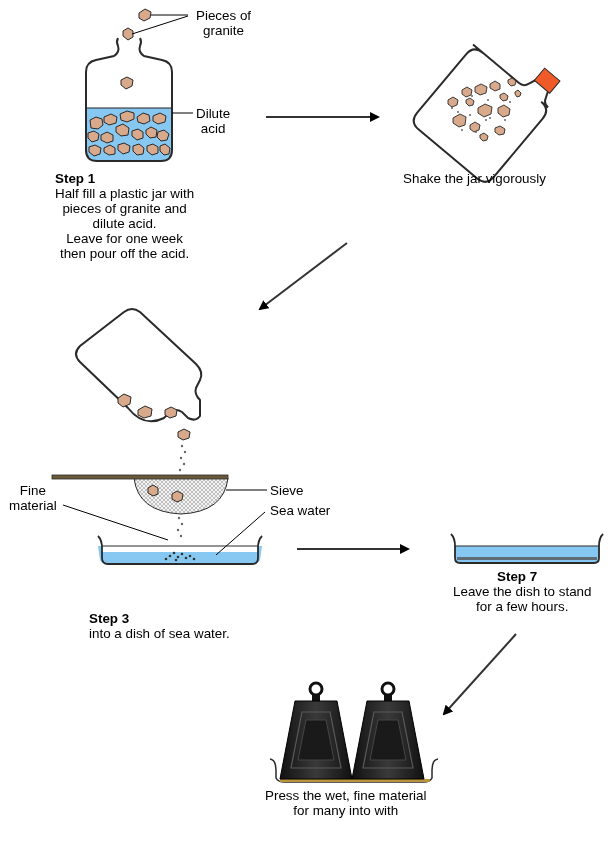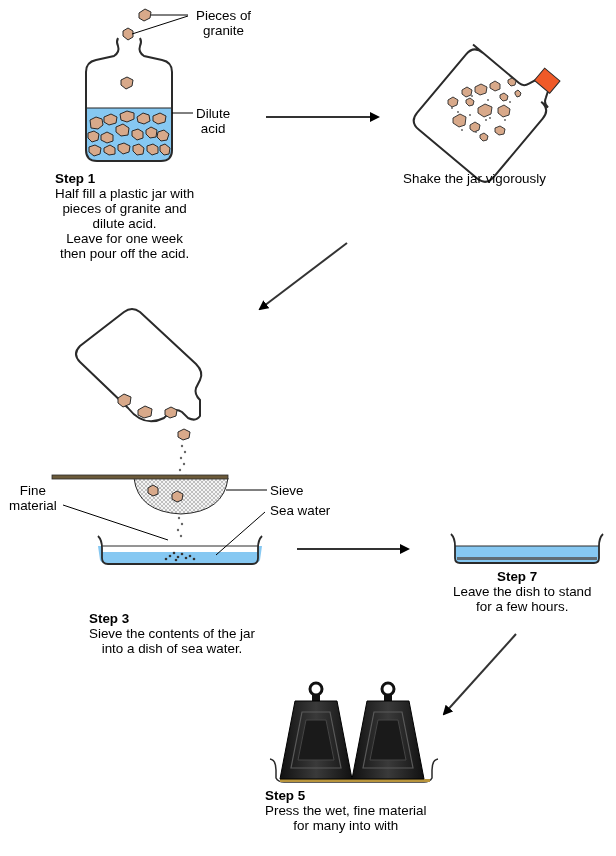--- a/index.html
+++ b/index.html
@@ -214,27 +214,25 @@
   <span class="step-line">Leave for one week</span>
   <span class="step-line">then pour off the acid.</span>
 </div>
 
 <div class="step-block" style="left:403px;top:171px;">
   <span class="step-line">Shake the jar vigorously</span>
 </div>
 
 <div class="step-block" style="left:89px;top:569px;margin-top:42px;">
   <div class="step-title">Step 3</div>
-  <span class="step-line">Sieve the contents of the jar</span>
   <span class="step-line">into a dish of sea water.</span>
 </div>
 
 <div class="step-block" style="left:453px;top:569px;">
   <div class="step-title" style="padding-left:44px;text-align:left;">Step 7</div>
   <span class="step-line">Leave the dish to stand</span>
   <span class="step-line">for a few hours.</span>
 </div>
 
 <div class="step-block" style="left:265px;top:788px;">
-  <div class="step-title">Step 5</div>
   <span class="step-line">Press the wet, fine material</span>
   <span class="step-line">for many into with</span>
 </div>
 
 </body></html>

